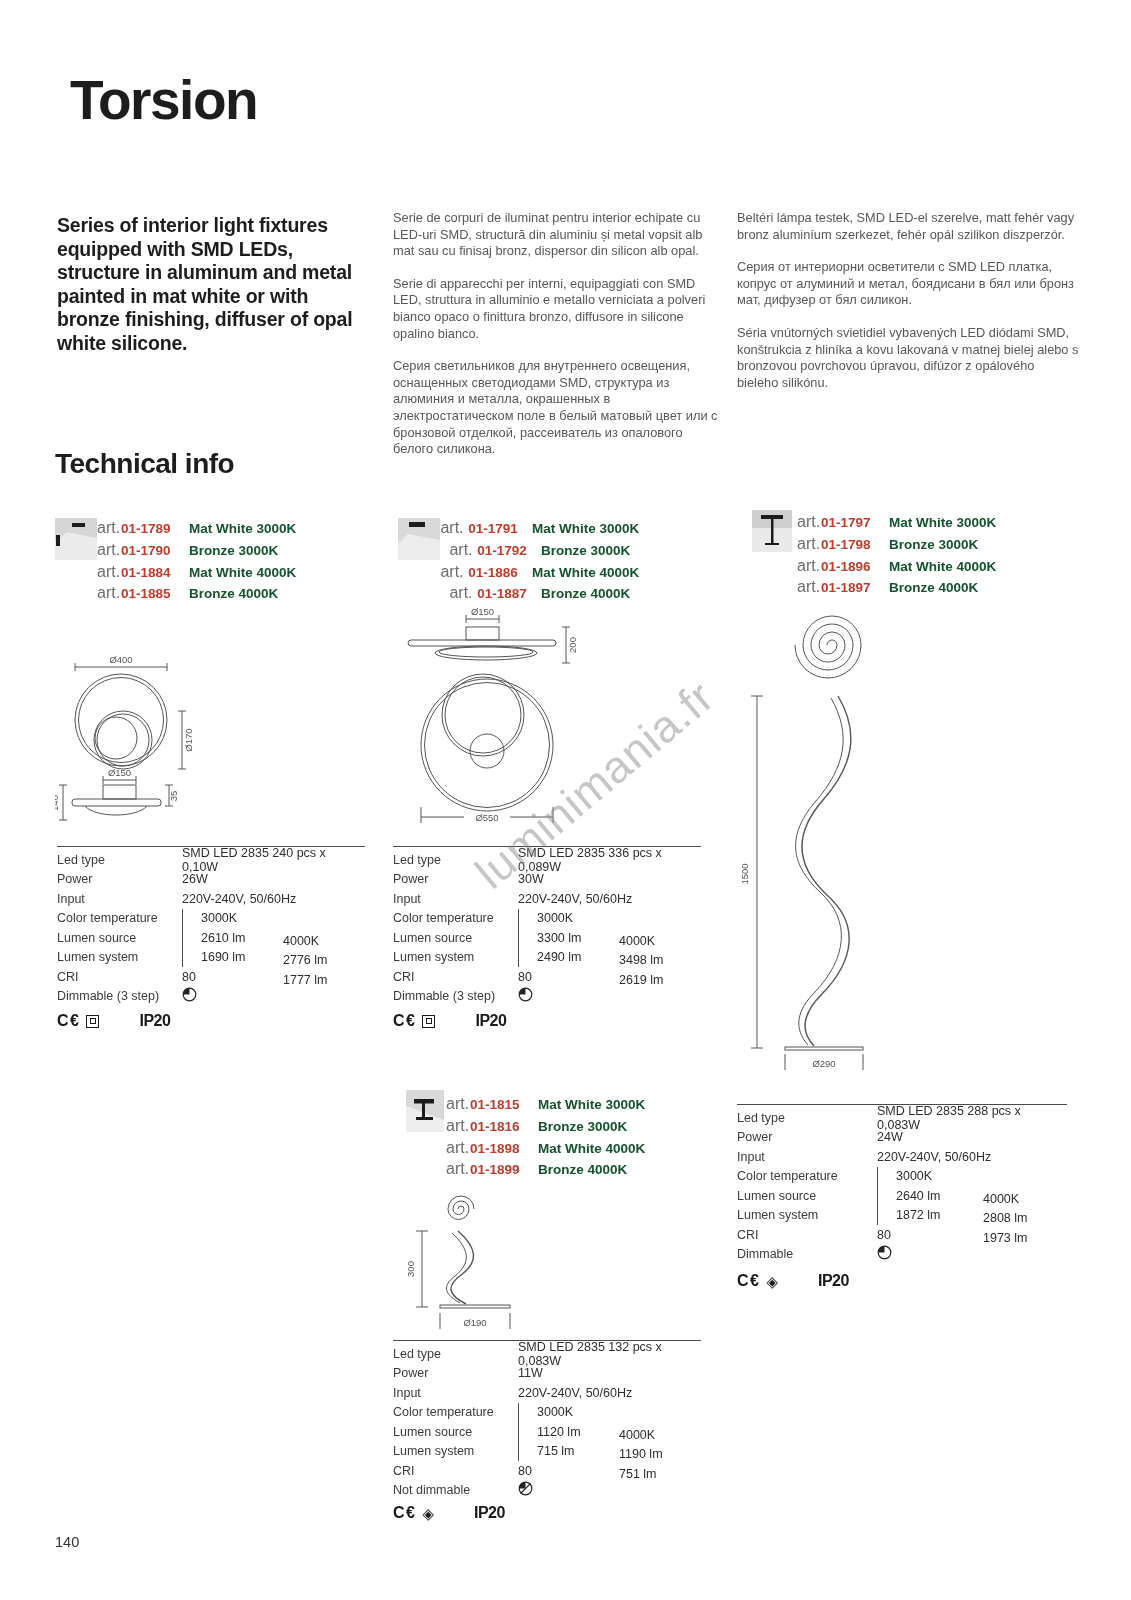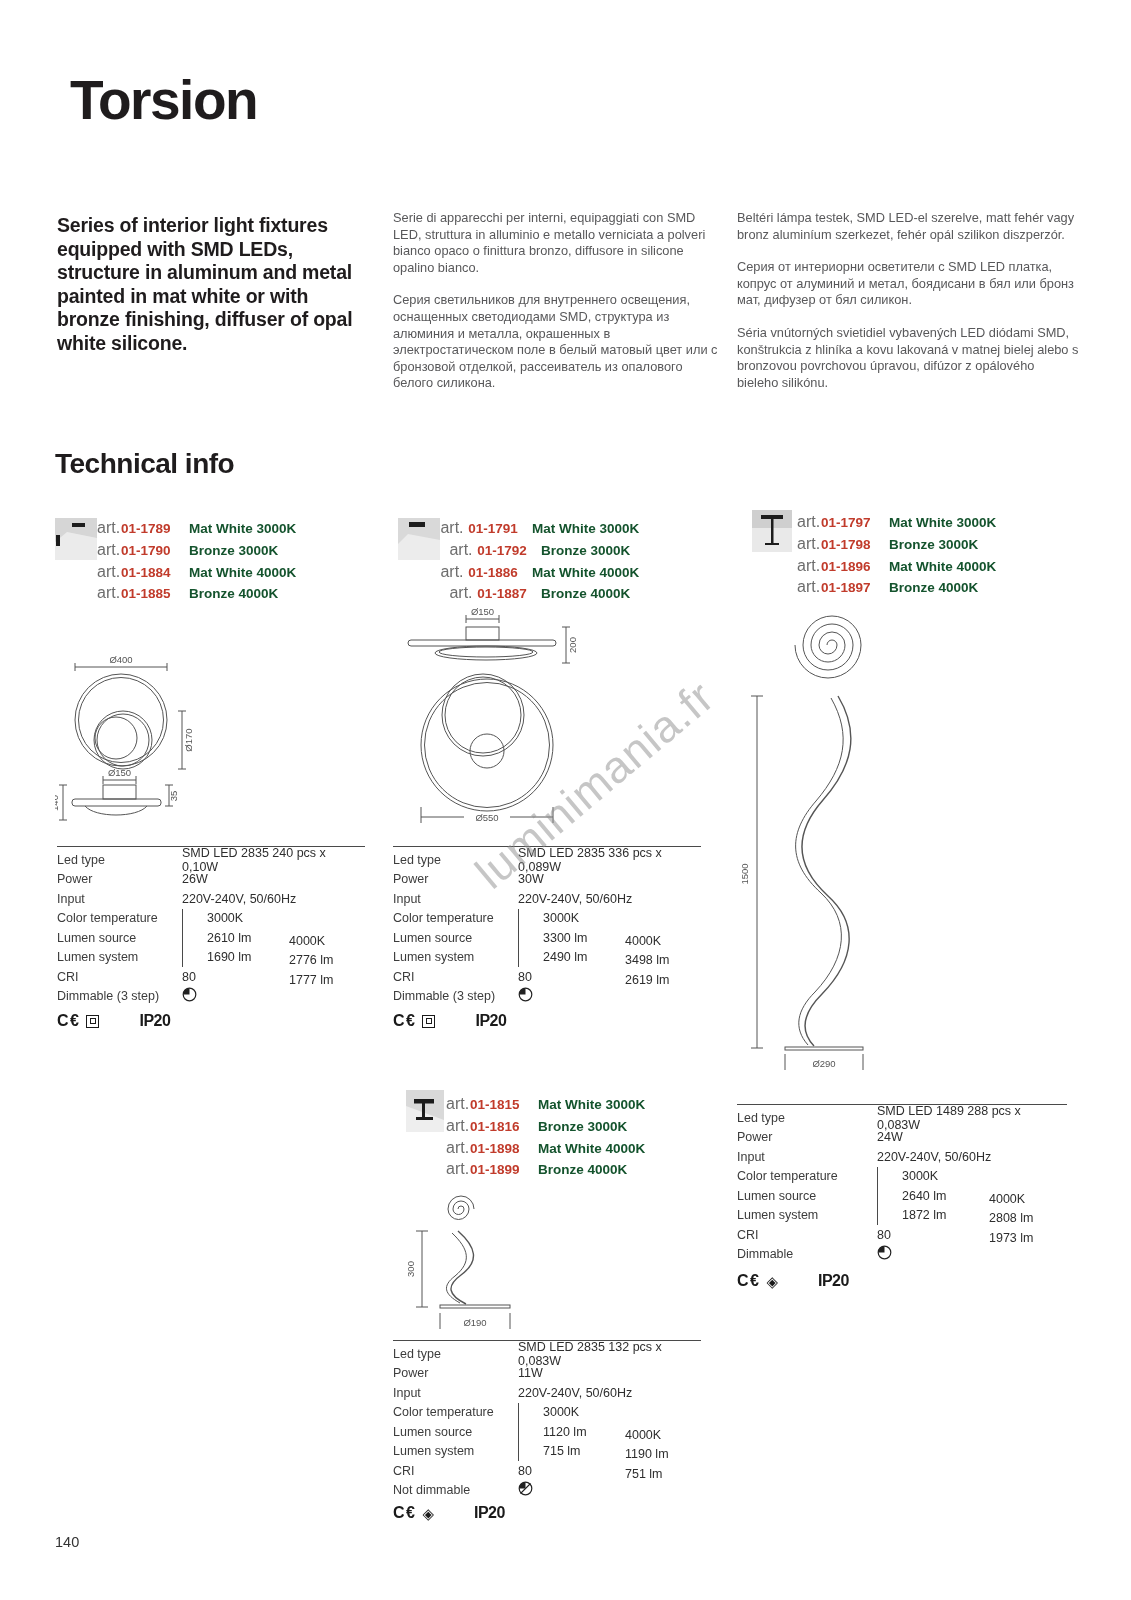--- a/index.html
+++ b/index.html
@@ -15,21 +15,21 @@
   .art-prefix{color:#6d6d6d;font-size:16px;display:inline-block;width:24px;}
   .art-code{color:#c13b2b;font-weight:700;display:inline-block;width:58px;}
   .art-desc{color:#14532d;font-weight:700;margin-left:10px;}
   
   .spec-table{font-size:12.5px;color:#2e2e2e;}
   .trule{border-top:1px solid #4a4a4a;height:0;margin-bottom:3px;}
   .srow{display:flex;height:19.5px;align-items:center;}
   .slabel{width:125px;flex:none;color:#3c3c3c;}
   .wide .slabel{width:140px;}
   .sval{color:#2e2e2e;}
-  .sv1{width:73px;flex:none;border-left:1px solid #4a4a4a;padding-left:24px;align-self:stretch;display:flex;align-items:center;}
+  .sv1{width:73px;flex:none;border-left:1px solid #4a4a4a;padding-left:18px;align-self:stretch;display:flex;align-items:center;}
   .sv2{border-left:1px solid #4a4a4a;padding-left:8px;align-self:stretch;display:flex;align-items:center;margin-top:32px;}
   .wide .sv1{width:78px;}
   
   .certs{display:flex;align-items:center;gap:6px;}
   .ce{font-size:16px;font-weight:600;letter-spacing:1.5px;color:#1a1a1a;}
   .ip{font-size:16px;font-weight:800;color:#1a1a1a;letter-spacing:-0.5px;padding-left:34px;}
   .sq-outer{width:11px;height:11px;border:1.6px solid #1a1a1a;display:inline-flex;align-items:center;justify-content:center;}
   .sq-inner{width:4.5px;height:4.5px;border:1.1px solid #1a1a1a;}
   .diamond{font-size:15px;color:#1a1a1a;line-height:1;}
   
@@ -40,20 +40,21 @@
 </style>
 </head>
 <body>
 
 <div class="page">
 
   <div class="abs title" style="left:70px;top:68px;">Torsion</div>
 
   <div class="abs intro-en" style="left:57px;top:214px;width:312px;">Series of interior light fixtures equipped with SMD LEDs, structure in aluminum and metal painted in mat white or with bronze finishing, diffuser of opal white silicone.</div>
   <div class="abs intro-col" style="left:393px;top:210px;width:332px;">
+    <p>Serie de corpuri de iluminat pentru interior echipate cu LED-uri SMD, structură din aluminiu și metal vopsit alb mat sau cu finisaj bronz, dispersor din silicon alb opal.</p>
     <p>Serie di apparecchi per interni, equipaggiati con SMD LED, struttura in alluminio e metallo verniciata a polveri bianco opaco o finittura bronzo, diffusore in silicone opalino bianco.</p>
     <p>Серия светильников для внутреннего освещения, оснащенных светодиодами SMD, структура из алюминия и металла, окрашенных в электростатическом поле в белый матовый цвет или с бронзовой отделкой, рассеиватель из опалового белого силикона.</p>
   </div>
   <div class="abs intro-col" style="left:737px;top:210px;width:342px;">
     <p>Beltéri lámpa testek, SMD LED-el szerelve, matt fehér vagy bronz aluminíum szerkezet, fehér opál szilikon diszperzór.</p>
     <p>Серия от интериорни осветители с SMD LED платка, копрус от алуминий и метал, боядисани в бял или бронз мат, дифузер от бял силикон.</p>
     <p>Séria vnútorných svietidiel vybavených LED diódami SMD, konštrukcia z hliníka a kovu lakovaná v matnej bielej alebo s bronzovou povrchovou úpravou, difúzor z opálového bieleho silikónu.</p>
   </div>
 
   <div class="abs heading" style="left:55px;top:448px;">Technical info</div>
@@ -268,21 +269,21 @@
         <line x1="128" y1="456" x2="128" y2="472"></line>
     </g>
     <text x="13" y="276" text-anchor="middle" transform="rotate(-90 13 276)">1500</text>
     <text x="89" y="469" text-anchor="middle">Ø290</text>
   </svg>
 
   <div class="abs spec-table wide" style="left:737px;top:1104px;width:330px;">
     <div class="trule"></div>
     <div class="srow">
         <span class="slabel">Led type</span>
-        <span class="sval">SMD LED 1489 288 pcs x 0,083W</span>
+        <span class="sval">SMD LED 2835 288 pcs x 0,083W</span>
       </div>
     <div class="srow">
         <span class="slabel">Power</span>
         <span class="sval">24W</span>
       </div>
     <div class="srow">
         <span class="slabel">Input</span>
         <span class="sval">220V-240V, 50/60Hz</span>
       </div>
     <div class="srow">

